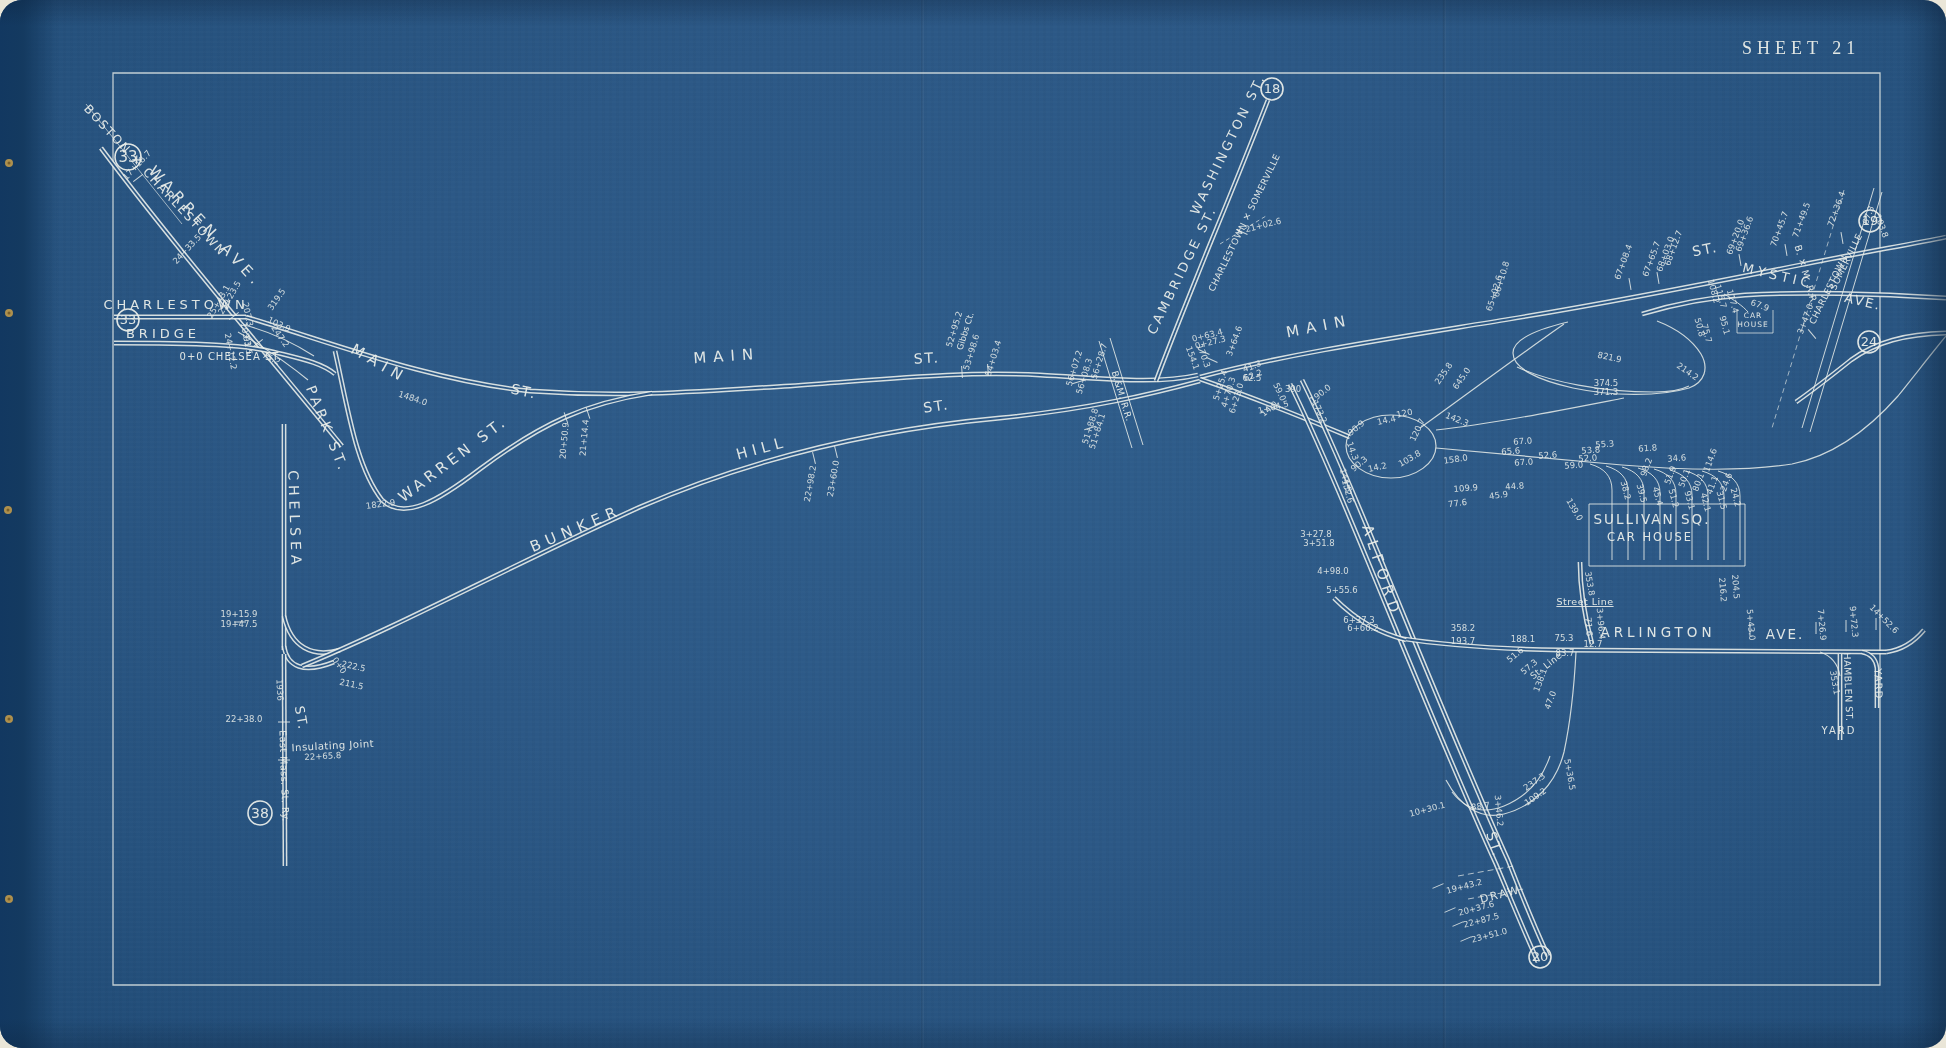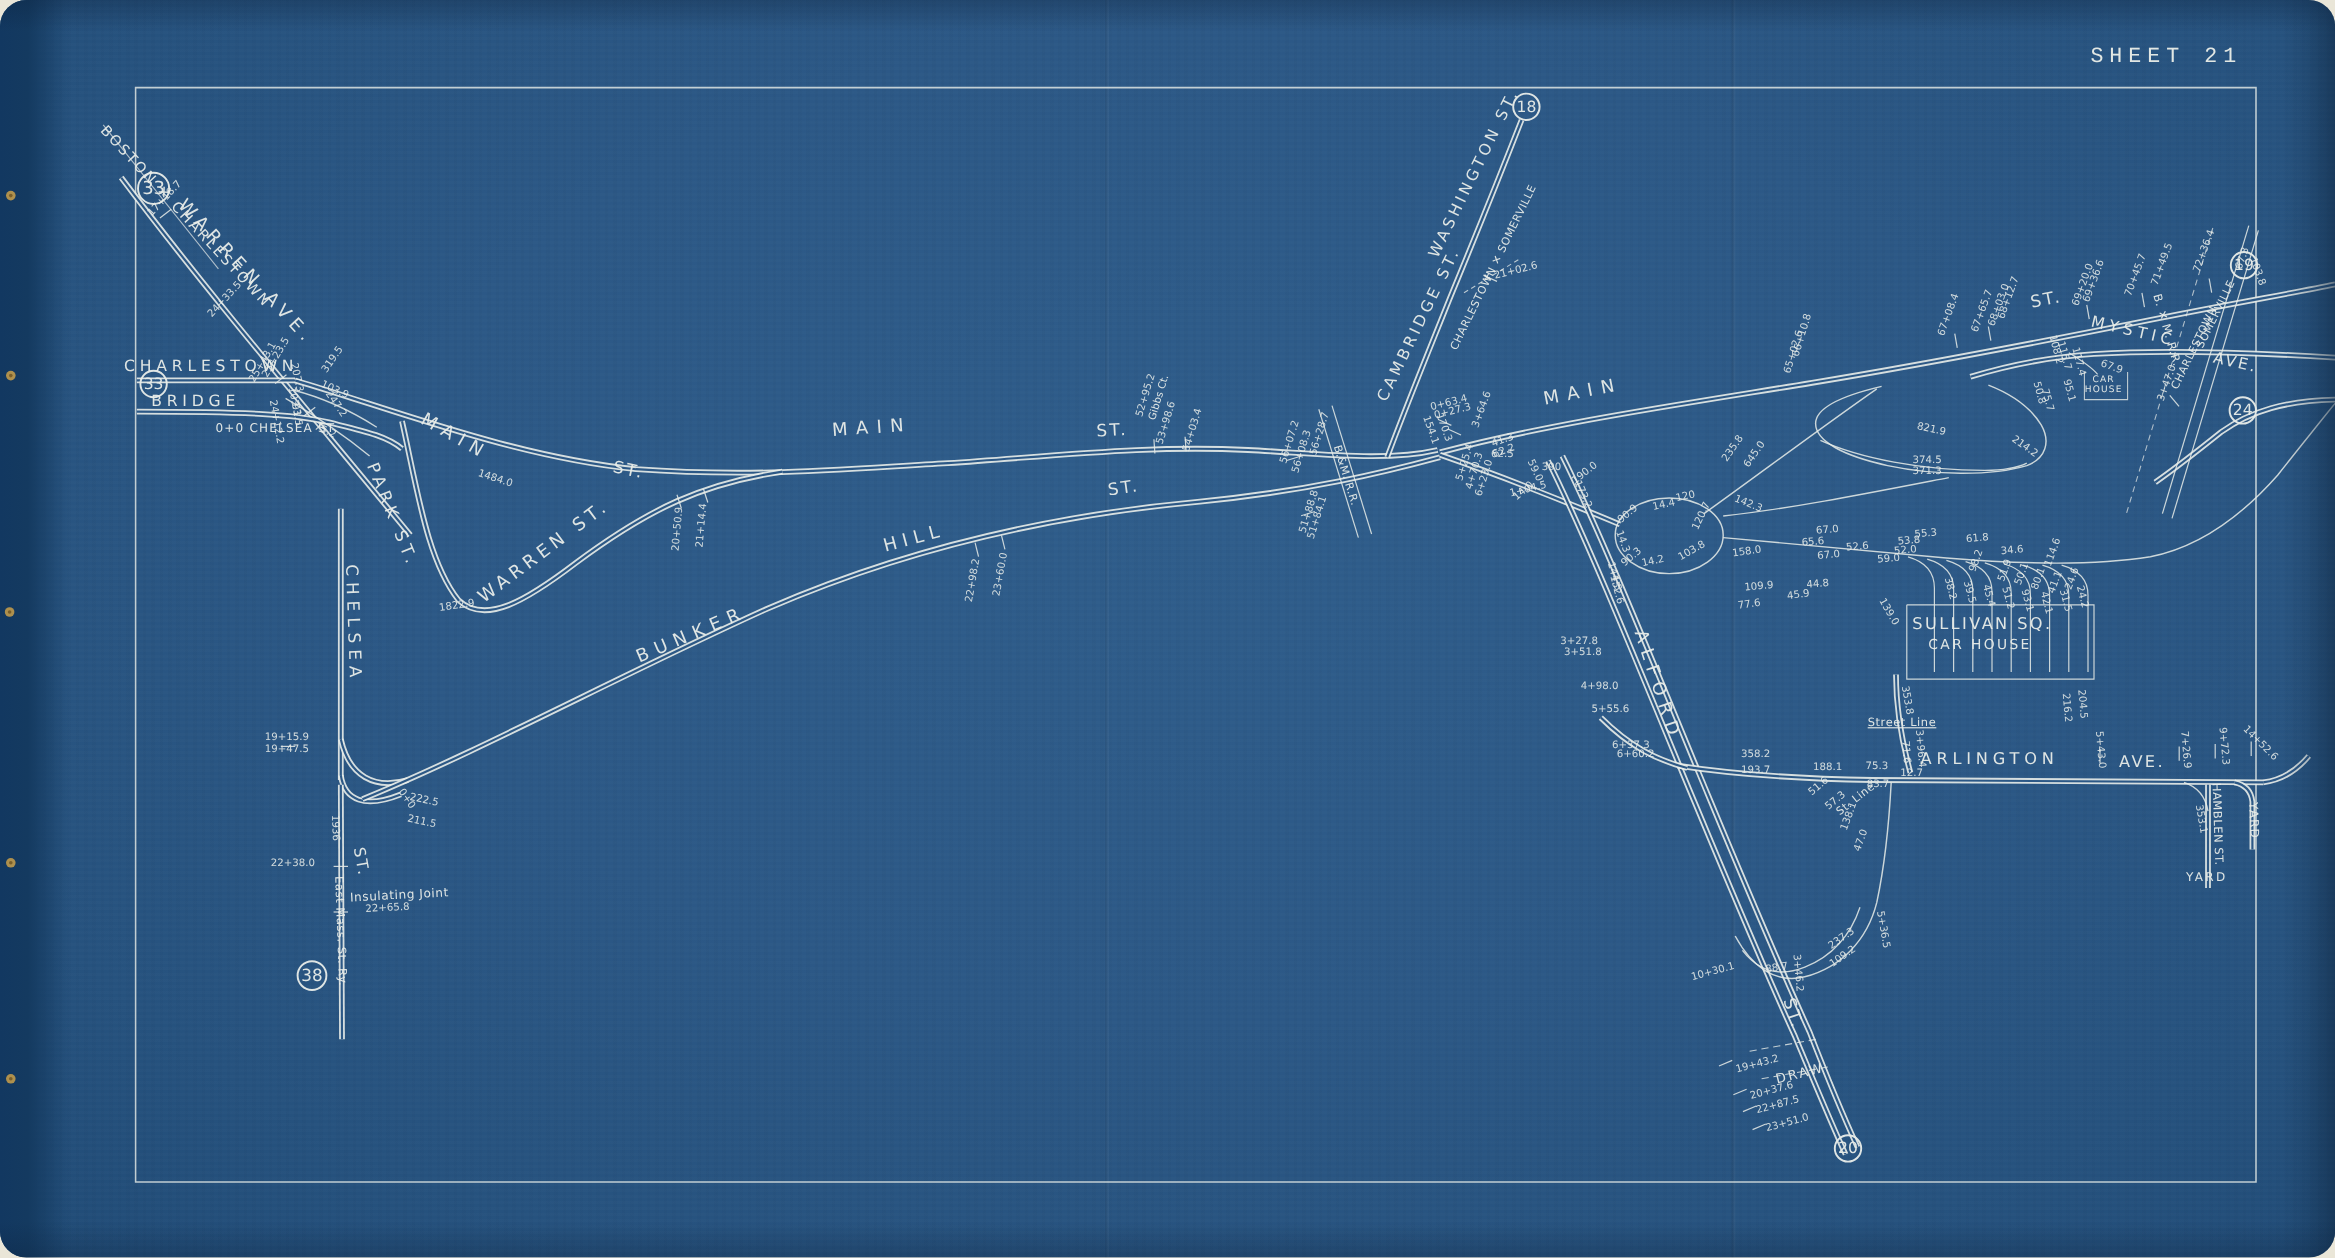--- a/index.html
+++ b/index.html
@@ -12,21 +12,21 @@
   .strip-left{position:absolute;left:0;top:0;bottom:0;width:58px;
     background:linear-gradient(90deg,#123指861 0,#143a60 40%,rgba(22,62,102,0) 100%);}
   .strip-left{background:linear-gradient(90deg,#123861 0,#143a60 40%,rgba(22,62,102,0) 100%);}
   .strip-right{position:absolute;right:0;top:0;bottom:0;width:44px;
     background:linear-gradient(270deg,rgba(14,38,64,.55) 0,rgba(14,38,64,.18) 55%,rgba(14,38,64,0) 100%);}
   .shade-top{position:absolute;left:0;right:0;top:0;height:26px;background:linear-gradient(180deg,rgba(10,30,55,.30),rgba(10,30,55,0));}
   .shade-bottom{position:absolute;left:0;right:0;bottom:0;height:30px;background:linear-gradient(0deg,rgba(10,30,55,.28),rgba(10,30,55,0));}
   .seam{position:absolute;top:0;bottom:0;width:3px;background:linear-gradient(90deg,rgba(0,0,0,.10),rgba(255,255,255,.05));}
   #seam-1{left:921px;} #seam-2{left:1443px;}
   #sheet-label{position:absolute;left:1742px;top:38px;width:180px;
-    font-family:Liberation Mono, monospace;font-size:18px;letter-spacing:5px;
+    font-family:Liberation Serif, serif;font-size:18px;letter-spacing:5px;
     color:#ecefe9;text-transform:uppercase;opacity:.95;}
   #map-svg{position:absolute;left:0;top:0;}
   #map-svg text{font-family:"DejaVu Sans",sans-serif;fill:#e9ede9;}
   #map-svg text.lbl{opacity:.95;}
   #map-svg text.ann{opacity:.88;}
   #map-svg text.u{text-decoration:underline;}
 </style>
 </head>
 <body>
 

